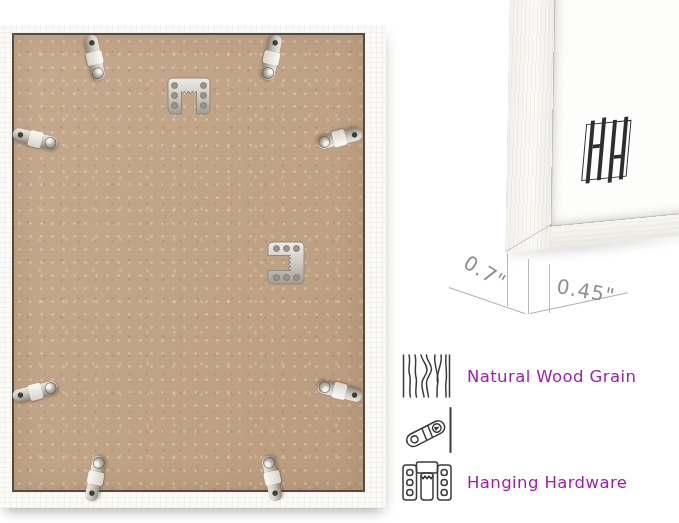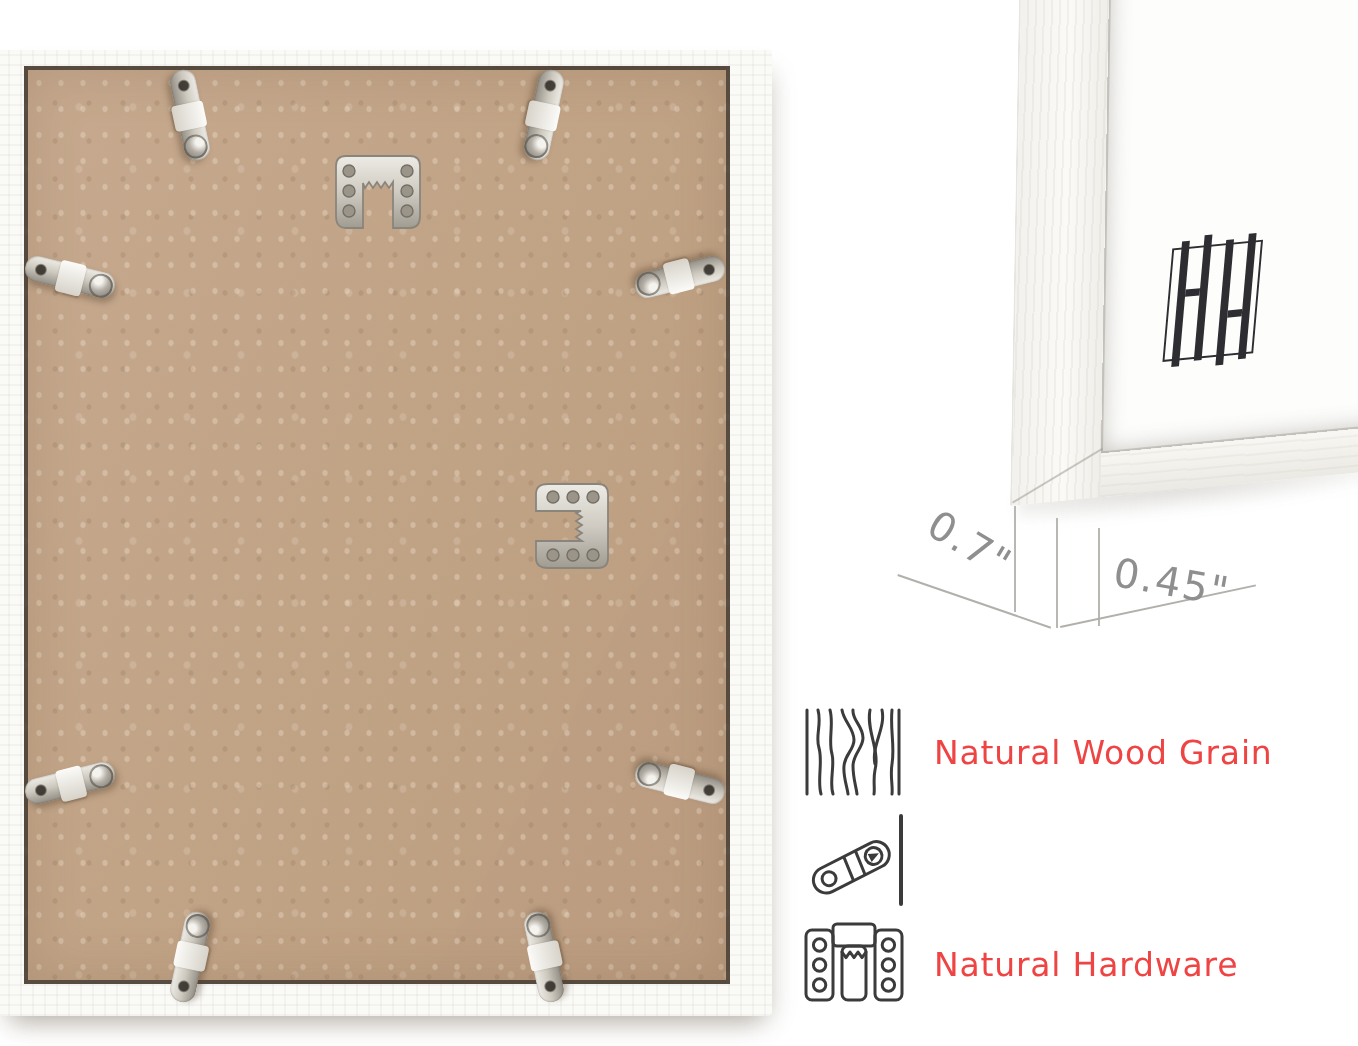--- a/index.html
+++ b/index.html
@@ -117,21 +117,21 @@
   .dim-face-label{left:549px;top:279px;width:74px;transform:rotate(10deg);}
 
   
   .features{position:absolute;left:400px;top:350px;width:279px;}
   .feature-row{position:absolute;left:0;height:48px;display:flex;align-items:center;}
   .fr1{top:2px;}
   .fr2{top:56px;}
   .fr3{top:108px;}
   .feature-icon{width:67px;display:flex;align-items:center;}
   .feature-label{
-    color:#ef4444;font-size:16.5px;letter-spacing:.4px;white-space:nowrap;
+    color:#a21caf;font-size:16.5px;letter-spacing:.4px;white-space:nowrap;
   }
   .ic{stroke:#3b3b3b;fill:none;stroke-width:1.5;stroke-linecap:round;stroke-linejoin:round;}
 </style>
 </head>
 <body>
 
 <div class="scene">
 
   <div class="frame-back">
     <div class="backing"></div>
@@ -265,17 +265,17 @@
             <circle cx="8.8" cy="32.5" r="3.1"></circle>
           <rect x="36.5" y="5" width="13.5" height="35" rx="3"></rect>
           <circle cx="43.2" cy="12.5" r="3.1"></circle>
             <circle cx="43.2" cy="22.5" r="3.1"></circle>
             <circle cx="43.2" cy="32.5" r="3.1"></circle>
           <rect x="15.5" y="2" width="21" height="11" rx="2"></rect>
           <rect x="20" y="13" width="12" height="27" rx="3"></rect>
           <path d="M20,16 l2,2.8 2,-2.8 2,2.8 2,-2.8 2,2.8 2,-2.8"></path>
         </svg>
       </span>
-      <span class="feature-label">Natural Hardware</span>
+      <span class="feature-label">Hanging Hardware</span>
     </div>
 
   </div>
 </div>
 
 </body></html>

